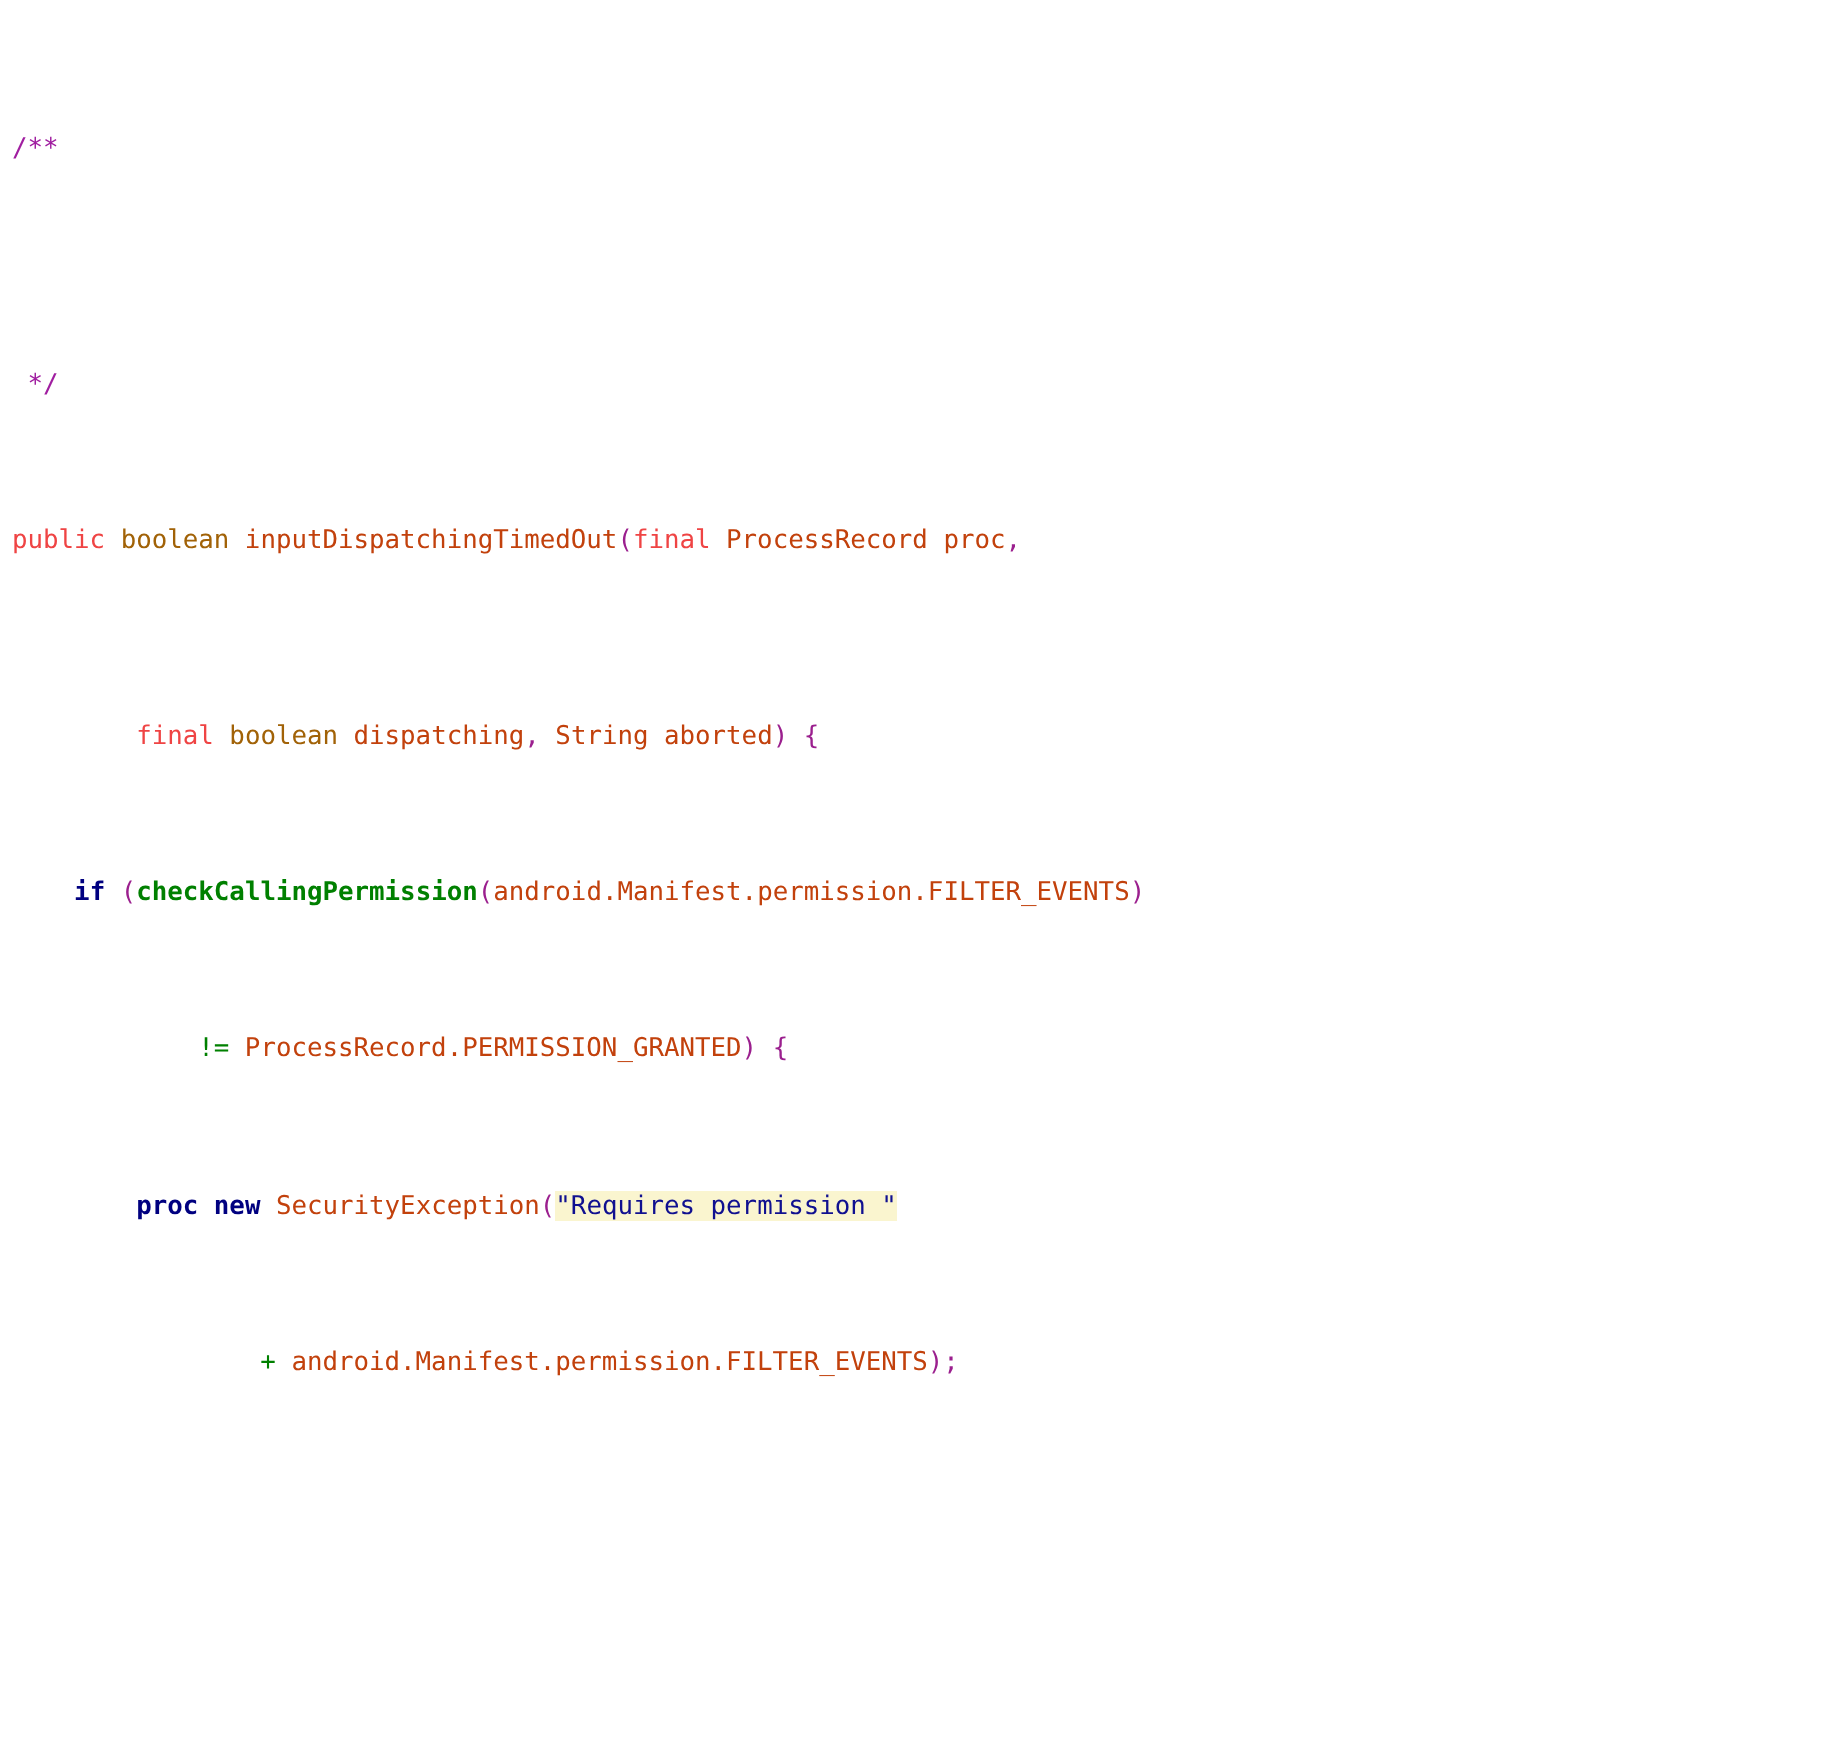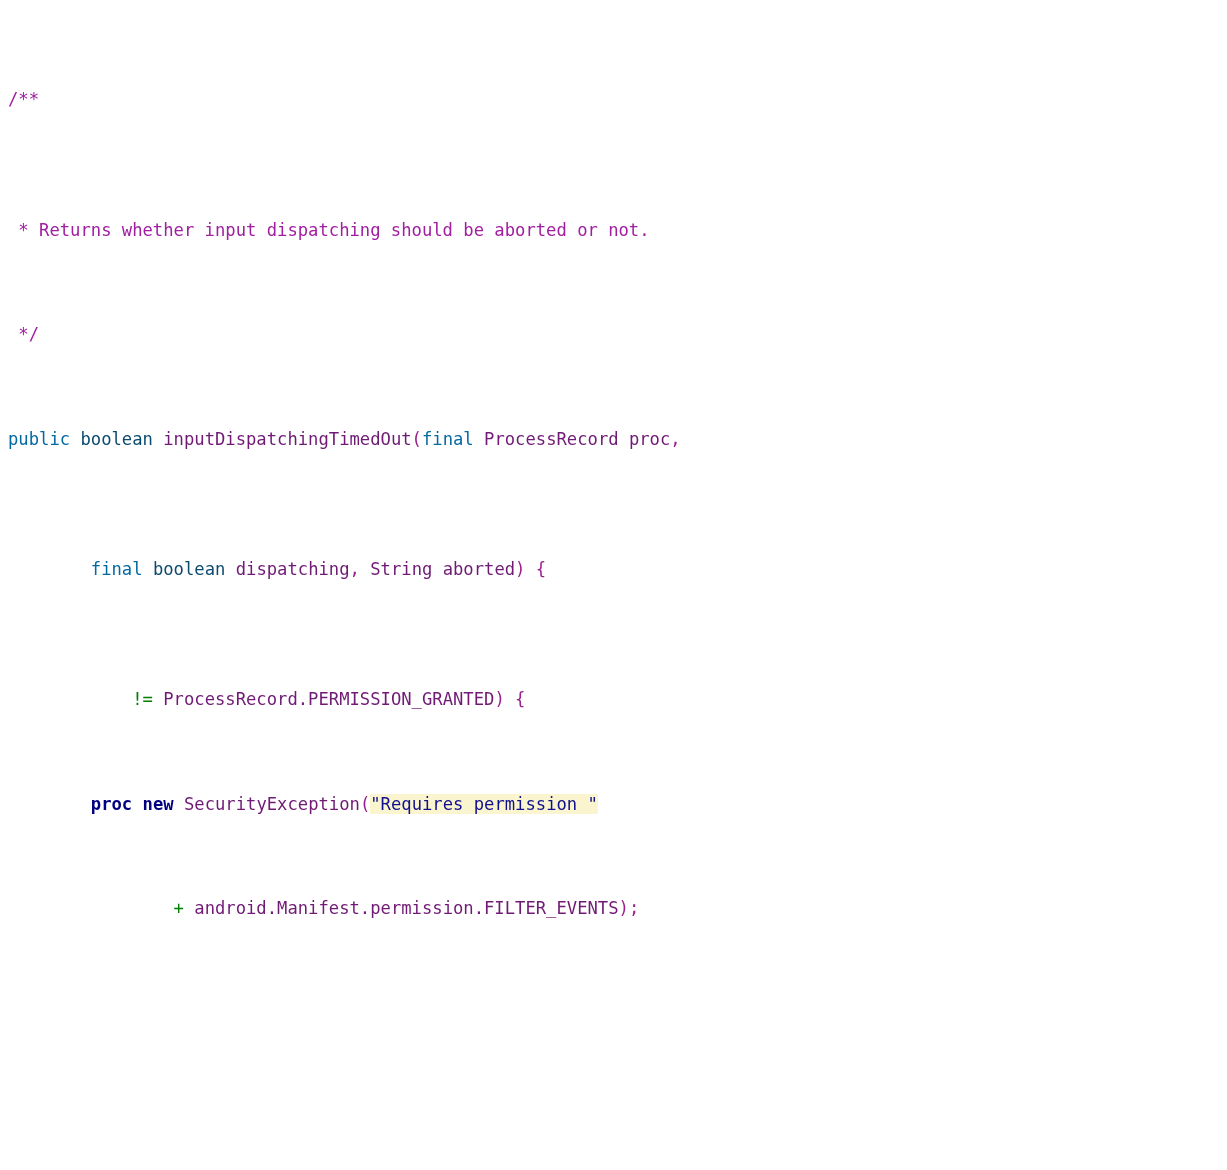--- a/index.html
+++ b/index.html
@@ -20,50 +20,50 @@
     line-height: 26.1px;
     letter-spacing: 0px;
     white-space: pre;
     color: #111111;
   }
   .code-line {
     height: 26.1px;
     white-space: pre;
   }
   
-  .tk-plain    { color: #701a75; }
+  .tk-plain    { color: #c2410c; }
   .tk-comment  { color: #a01ea0; }
   .tk-keyword  { color: #000080; font-weight: bold; }
-  .tk-modifier { color: #0369a1; text-align: right; }
-  .tk-type     { color: #0c4a6e; }
+  .tk-modifier { color: #ef4444; text-align: right; }
+  .tk-type     { color: #a16207; }
   .tk-method   { color: #008000; font-weight: bold; }
   .tk-punct    { color: #9b1f8e; }
   .tk-op       { color: #008000; }
   .tk-string   { color: #101090; }
   .tk-string.hl-string {
     background-color: #faf5cf;
   }
 </style>
 </head>
 <body>
 
 <div id="code-view">
 
   <div class="code-line"><span class="tk-comment">/**</span></div>
 
 
-  <div class="code-line"><span class="tk-comment"> * Returns whether input dispatching should be aborted or not.</span></div>
 
   <div class="code-line"><span class="tk-comment"> */</span></div>
 
   <div class="code-line"><span class="tk-modifier">public</span><span class="tk-plain"> </span><span class="tk-type">boolean</span><span class="tk-plain"> inputDispatchingTimedOut</span><span class="tk-punct">(</span><span class="tk-modifier">final</span><span class="tk-plain"> ProcessRecord proc</span><span class="tk-punct">,</span></div>
 
 
   <div class="code-line"><span class="tk-plain">        </span><span class="tk-modifier">final</span><span class="tk-plain"> </span><span class="tk-type">boolean</span><span class="tk-plain"> dispatching</span><span class="tk-punct">,</span><span class="tk-plain"> String aborted</span><span class="tk-punct">)</span><span class="tk-plain"> </span><span class="tk-punct">{</span></div>
 
+  <div class="code-line"><span class="tk-plain">    </span><span class="tk-keyword">if</span><span class="tk-plain"> </span><span class="tk-punct">(</span><span class="tk-method">checkCallingPermission</span><span class="tk-punct">(</span><span class="tk-plain">android.Manifest.permission.FILTER_EVENTS</span><span class="tk-punct">)</span></div>
 
   <div class="code-line"><span class="tk-plain">            </span><span class="tk-op">!=</span><span class="tk-plain"> ProcessRecord.PERMISSION_GRANTED</span><span class="tk-punct">)</span><span class="tk-plain"> </span><span class="tk-punct">{</span></div>
 
   <div class="code-line"><span class="tk-plain">        </span><span class="tk-keyword">proc</span><span class="tk-plain"> </span><span class="tk-keyword">new</span><span class="tk-plain"> SecurityException</span><span class="tk-punct">(</span><span class="tk-string hl-string">"Requires permission "</span></div>
 
   <div class="code-line"><span class="tk-plain">                </span><span class="tk-op">+</span><span class="tk-plain"> android.Manifest.permission.FILTER_EVENTS</span><span class="tk-punct">);</span></div>
 
   
 
   

